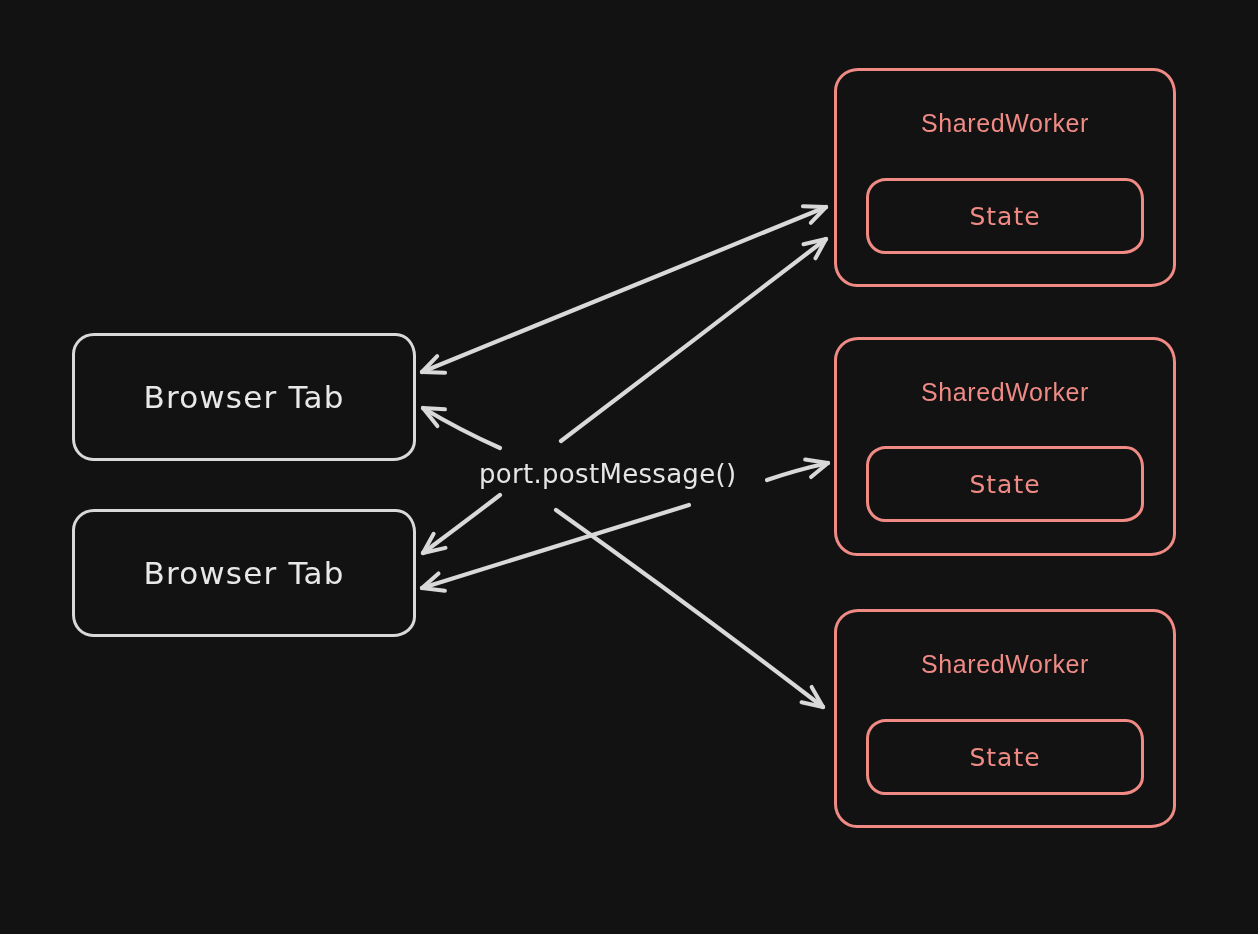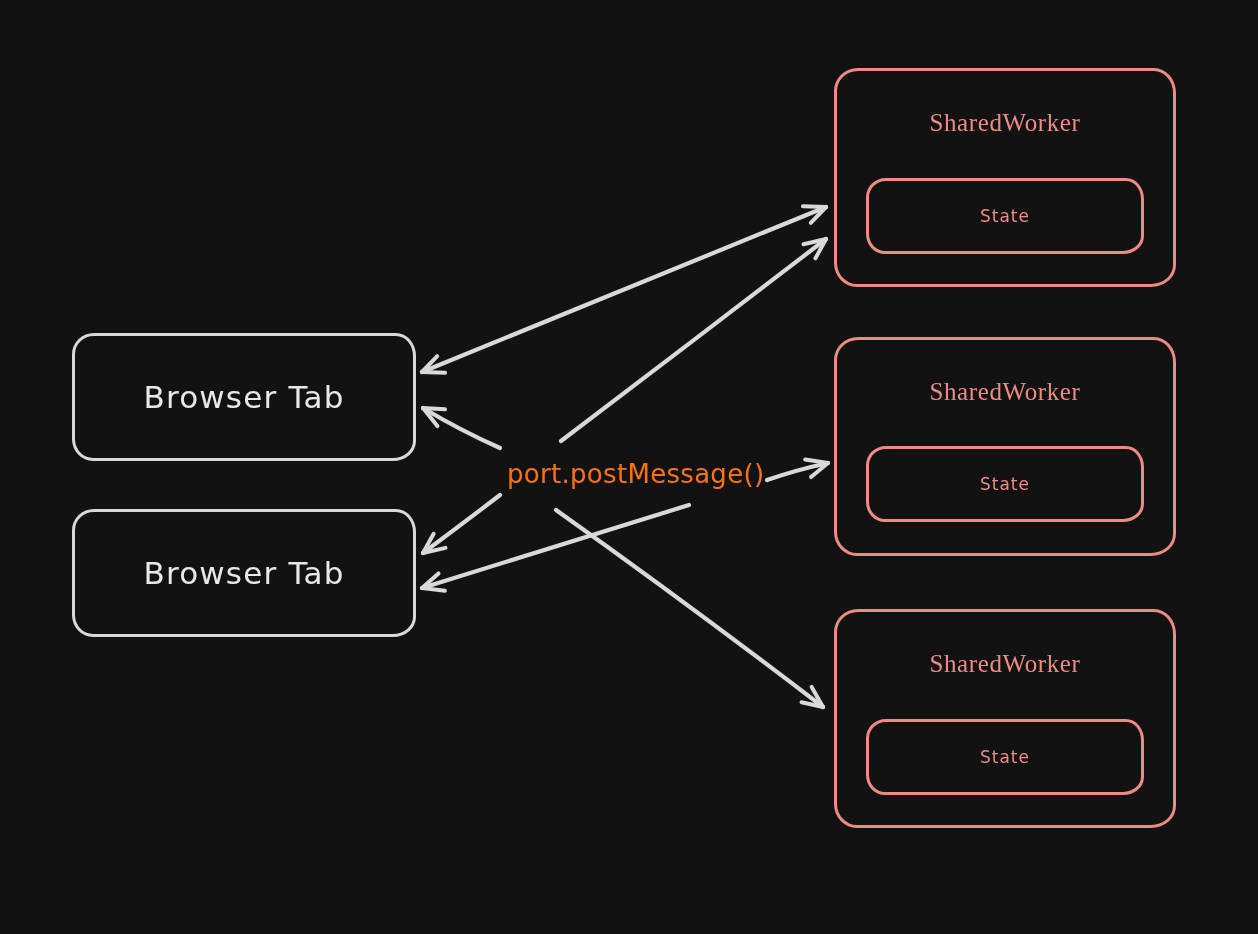--- a/index.html
+++ b/index.html
@@ -64,37 +64,36 @@
   }
   .worker-title {
     position: absolute;
     left: 0;
     right: 0;
     text-align: center;
     color: #ef8a85;
     font-size: 25px;
     letter-spacing: 0.6px;
     white-space: nowrap;
-    font-family: Liberation Serif, serif;
+    font-family: Liberation Sans, sans-serif;
   }
   .state-label {
     color: #ef8a85;
-    font-size: 17px;
+    font-size: 25px;
     letter-spacing: 1px;
     white-space: nowrap;
     font-family: "DejaVu Sans", sans-serif;
   }
   .edge-label {
     position: absolute;
-    color: #f97316;
+    color: #e5e5e5;
     font-size: 26px;
     letter-spacing: 0.3px;
     white-space: nowrap;
     font-family: "DejaVu Sans", sans-serif;
-    margin-left: 28px;
   }
 </style>
 </head>
 <body>
 
 <div id="canvas">
 
   <svg id="wires" viewBox="0 0 1258 934" width="1258" height="934">
       <path d="M 826 207 Q 624.0253685736792 289.5621145682811 422 372" fill="none" stroke="#d9d9d9" stroke-width="4.2" stroke-linecap="round" stroke-linejoin="round"></path>
       <path d="M 437.20493364776746 356.10000022745317 L 422 372" fill="none" stroke="#d9d9d9" stroke-width="4" stroke-linecap="round" stroke-linejoin="round"></path>

